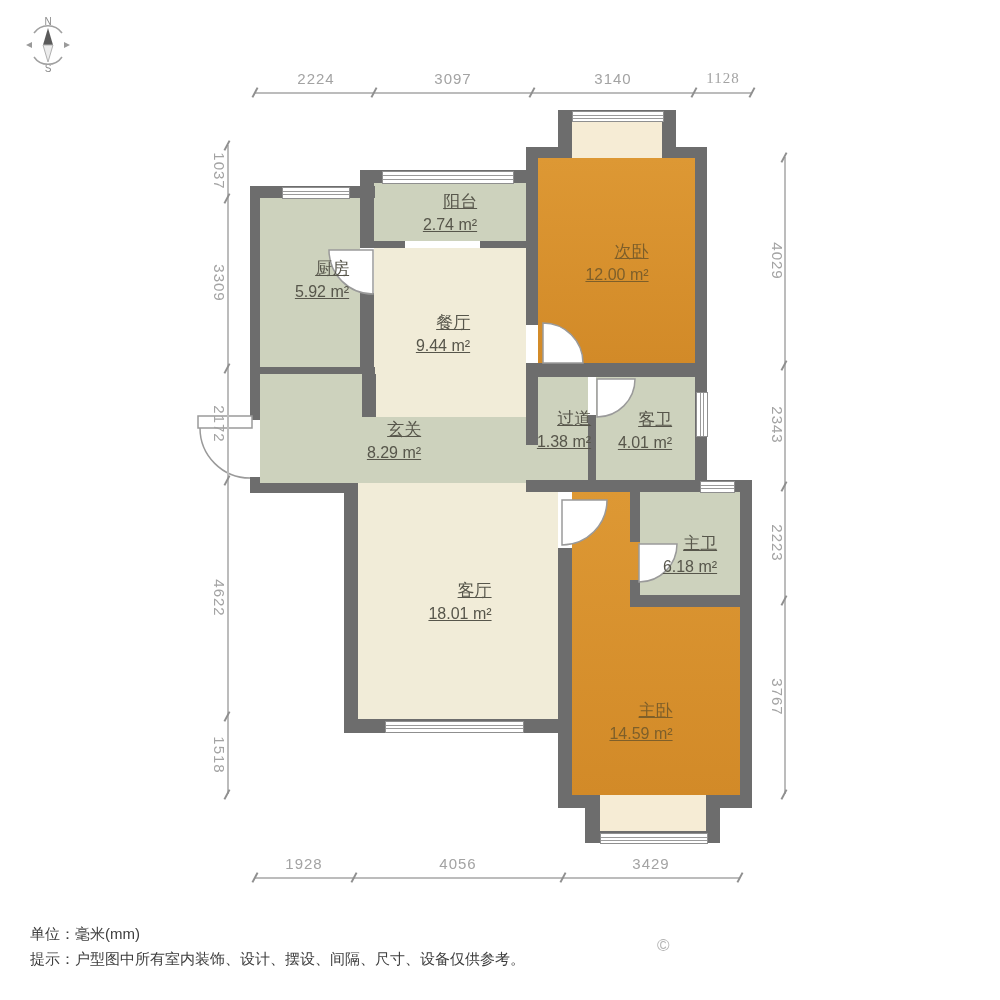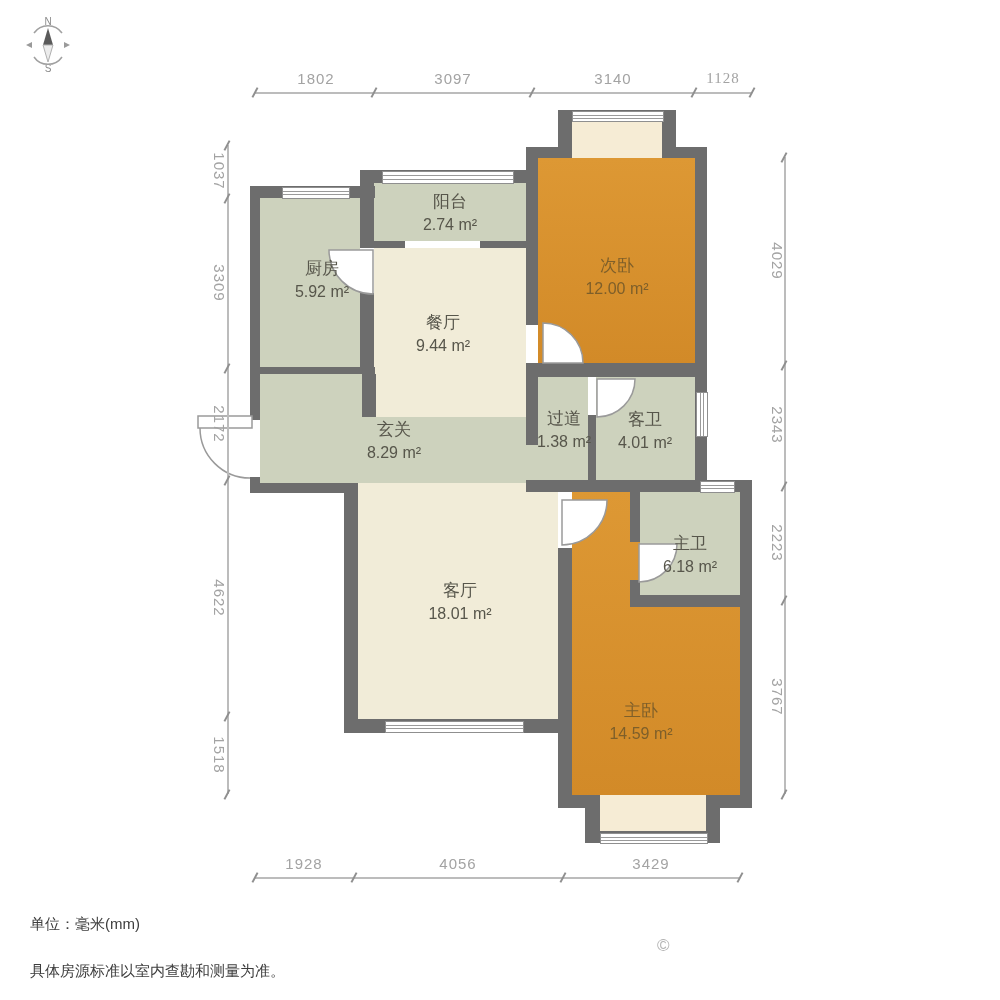--- a/index.html
+++ b/index.html
@@ -9,32 +9,32 @@
   .fill{position:absolute;}
   .f-sage{background:#cdd2bd;}
   .f-cream{background:#f1ecd8;}
   .f-orange{background:linear-gradient(180deg,#dd9834,#d28a28);}
   .f-bay{background:#f6ecd5;}
   .wall{position:absolute;background:#6d6d6d;}
   .win-h{position:absolute;border:1px solid #8f8f8f;
          background:linear-gradient(#ffffff 0 28%,#9a9a9a 28% 40%,#ffffff 40% 62%,#9a9a9a 62% 74%,#ffffff 74% 100%);}
   .win-v{position:absolute;border:1px solid #8f8f8f;
          background:linear-gradient(90deg,#ffffff 0 28%,#9a9a9a 28% 40%,#ffffff 40% 62%,#9a9a9a 62% 74%,#ffffff 74% 100%);}
-  .room-label{position:absolute;transform:translate(-50%,-50%);text-align:center;
-              color:#57564b;line-height:23px;white-space:nowrap;pointer-events:none;}
+  .room-label{position:absolute;transform:translate(-50%,-50%);text-align:right;
+              color:#57564b;line-height:23px;white-space:nowrap;pointer-events:none;text-decoration:underline;}
   .room-label .nm{font-size:17px;}
   .room-label .ar{font-size:16px;}
   .room-label.on-orange{color:#7e5f2a;}
   .dim-line{position:absolute;background:#bcbcbc;}
   .tick{position:absolute;width:2px;height:11px;background:#8f8f8f;transform:rotate(28deg);}
   .dim-label{position:absolute;color:#a3a3a3;font-size:15px;letter-spacing:1px;
              width:70px;text-align:center;transform:translateX(-50%);}
   .dim-label-v{position:absolute;color:#a3a3a3;font-size:15px;letter-spacing:1px;
              width:70px;height:16px;text-align:center;line-height:16px;transform:rotate(90deg);}
-  .footer-line{position:absolute;color:#3d3d3d;font-size:15px;white-space:nowrap;}
+  .footer-line{position:absolute;color:#3d3d3d;font-size:15px;white-space:nowrap;margin-top:10px;}
   .copyright{position:absolute;color:#b3b3b3;font-size:15px;white-space:nowrap;display:flex;align-items:center;gap:6px;}
   .copyright .sym{font-size:17px;}
   svg{position:absolute;overflow:visible;}
 </style>
 </head>
 <body>
 
 <div class="stage">
 
   <svg class="abs" style="left:22px;top:14px;" width="52" height="60" viewBox="0 0 52 60">
@@ -129,21 +129,21 @@
       <div class="ar">2.74 m²</div>
     </div>
   <div class="room-label" style="left:322px;top:280px;">
     <div class="nm">厨房</div>
       <div class="ar">5.92 m²</div>
     </div>
   <div class="room-label" style="left:443px;top:334px;">
     <div class="nm">餐厅</div>
       <div class="ar">9.44 m²</div>
     </div>
-  <div class="room-label on-orange" style="left:617px;top:277px;">
+  <div class="room-label on-orange" style="left:617px;top:263px;">
     <div class="nm">次卧</div>
       <div class="ar">12.00 m²</div>
     </div>
   <div class="room-label" style="left:564px;top:430px;">
     <div class="nm">过道</div>
       <div class="ar">1.38 m²</div>
     </div>
   <div class="room-label" style="left:645px;top:431px;">
     <div class="nm">客卫</div>
       <div class="ar">4.01 m²</div>
@@ -164,21 +164,21 @@
     <div class="nm">主卧</div>
       <div class="ar">14.59 m²</div>
     </div>
 
   <div class="dim-line" style="left:255px;top:92px;width:497px;height:1.5px;"></div>
   <div class="tick" style="left:254px;top:87px;"></div>
   <div class="tick" style="left:373px;top:87px;"></div>
   <div class="tick" style="left:531px;top:87px;"></div>
   <div class="tick" style="left:693px;top:87px;"></div>
   <div class="tick" style="left:751px;top:87px;"></div>
-  <div class="dim-label" style="left:316px;top:70px;">1802</div>
+  <div class="dim-label" style="left:316px;top:70px;">2224</div>
   <div class="dim-label" style="left:453px;top:70px;">3097</div>
   <div class="dim-label" style="left:613px;top:70px;">3140</div>
   <div class="dim-label" style="left:723px;top:70px;font-family:Liberation Serif, serif;">1128</div>
 
   <div class="dim-line" style="left:227px;top:145px;width:1.5px;height:649px;"></div>
   <div class="tick" style="left:226px;top:140px;"></div>
   <div class="tick" style="left:226px;top:193px;"></div>
   <div class="tick" style="left:226px;top:363px;"></div>
   <div class="tick" style="left:226px;top:475px;"></div>
   <div class="tick" style="left:226px;top:711px;"></div>
@@ -203,19 +203,19 @@
   <div class="dim-line" style="left:255px;top:877px;width:485px;height:1.5px;"></div>
   <div class="tick" style="left:254px;top:872px;"></div>
   <div class="tick" style="left:353px;top:872px;"></div>
   <div class="tick" style="left:562px;top:872px;"></div>
   <div class="tick" style="left:739px;top:872px;"></div>
   <div class="dim-label" style="left:304px;top:855px;">1928</div>
   <div class="dim-label" style="left:458px;top:855px;">4056</div>
   <div class="dim-label" style="left:651px;top:855px;">3429</div>
 
   <div class="footer-line" style="left:30px;top:915px;">单位：毫米(mm)</div>
-  <div class="footer-line" style="left:30px;top:962px;">具体房源标准以室内查勘和测量为准。</div>
+  <div class="footer-line" style="left:30px;top:940px;">提示：户型图中所有室内装饰、设计、摆设、间隔、尺寸、设备仅供参考。</div>
 
   <div class="copyright" style="left:657px;top:936px;">
     <span class="sym">©</span>
   </div>
 
 </div>
 
 </body></html>

